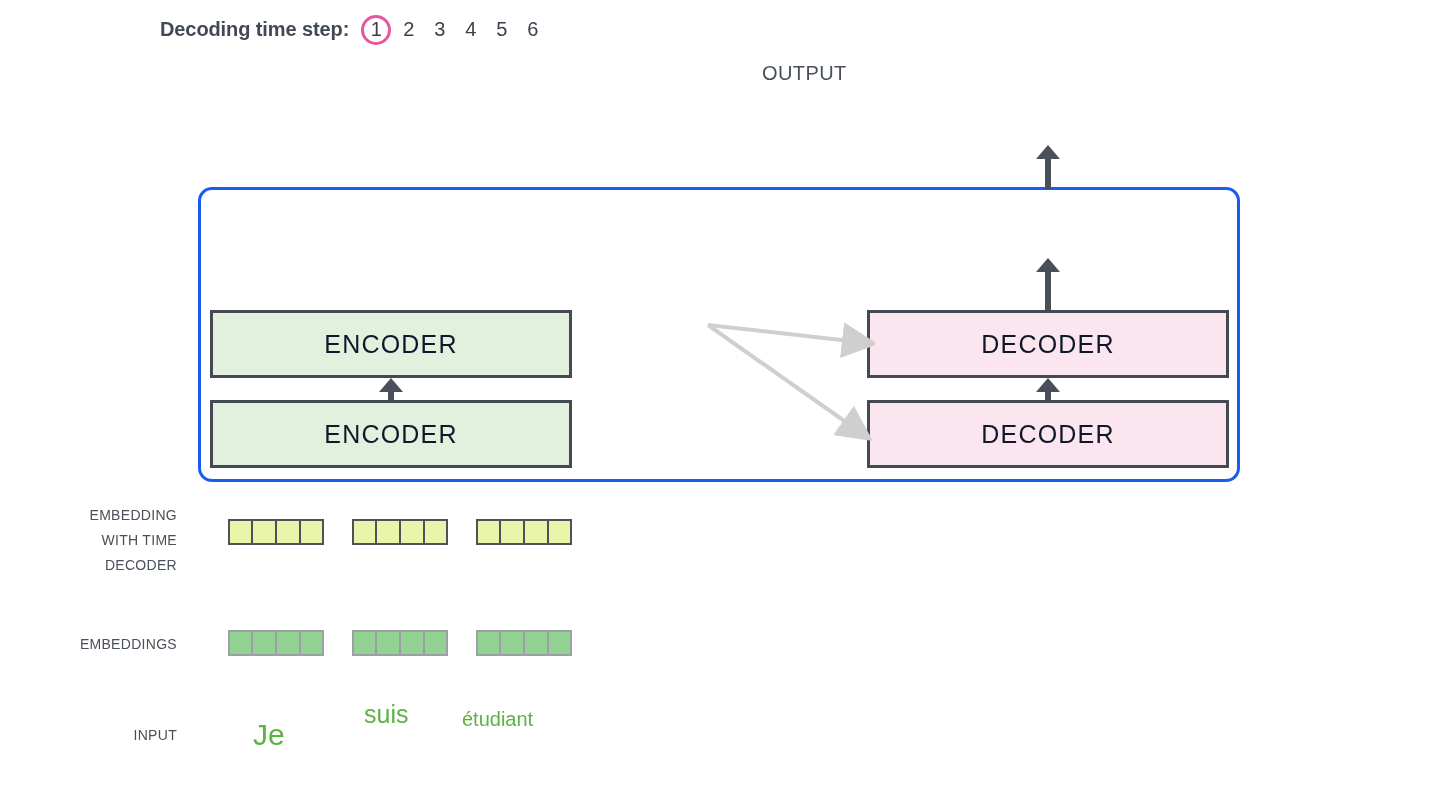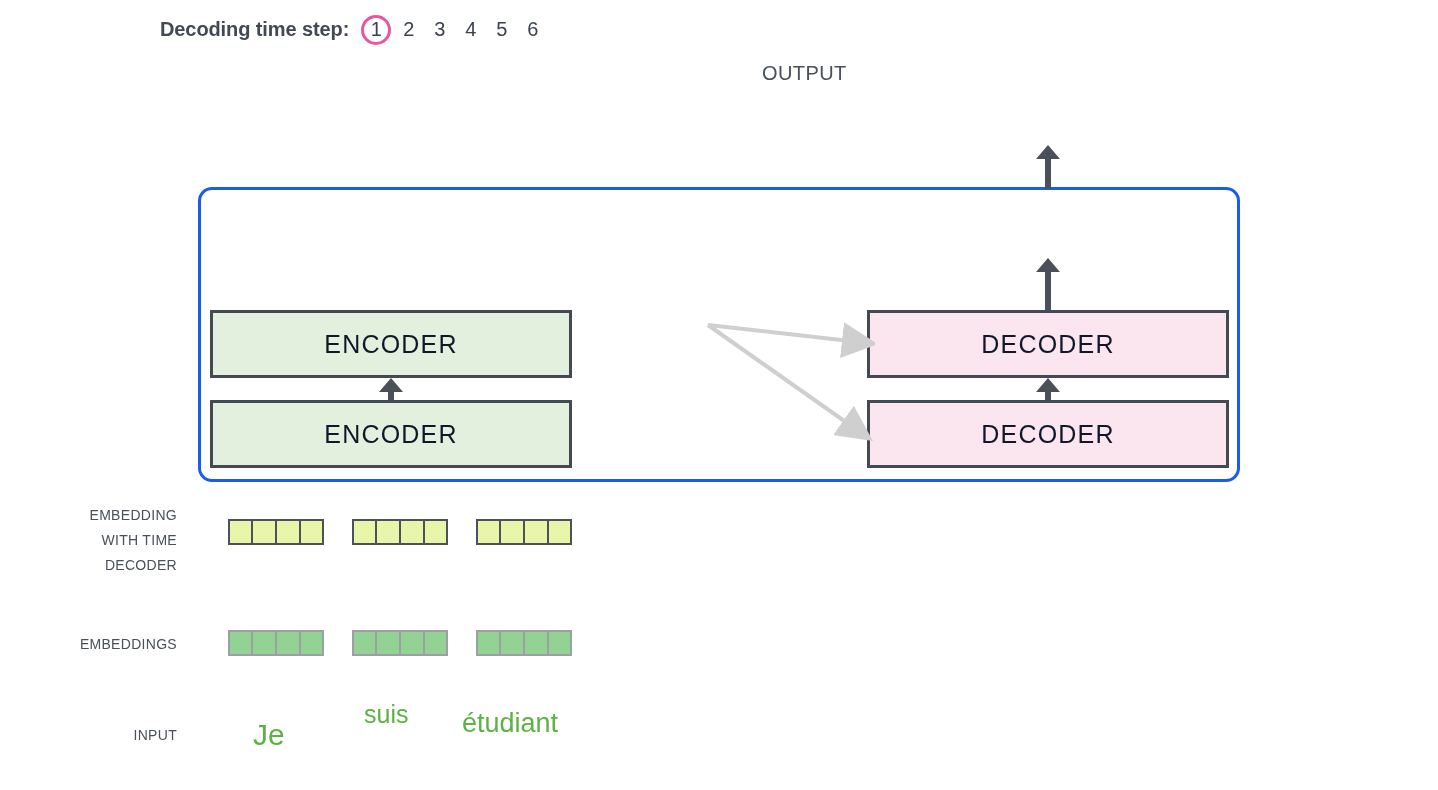--- a/index.html
+++ b/index.html
@@ -199,21 +199,21 @@
   #label-input      { left: 0px;  top: 723px; width: 177px; text-align: right; }
 
   
   .token {
     position: absolute;
     color: #5cb242;
     white-space: nowrap;
   }
   #token-je       { left: 253px; top: 718px; font-size: 30px; }
   #token-suis     { left: 364px; top: 700px; font-size: 25px; }
-  #token-etudiant { left: 462px; top: 708px; font-size: 27px; }
+  #token-etudiant { left: 462px; top: 708px; font-size: 20px; }
 </style>
 </head>
 <body>
 
 <div id="stage">
 
   <div id="timestep-bar">
     <span id="timestep-label">Decoding time step:</span>
     <span class="step-num active" style="margin-left:10px;">
       <span class="ring"></span>

